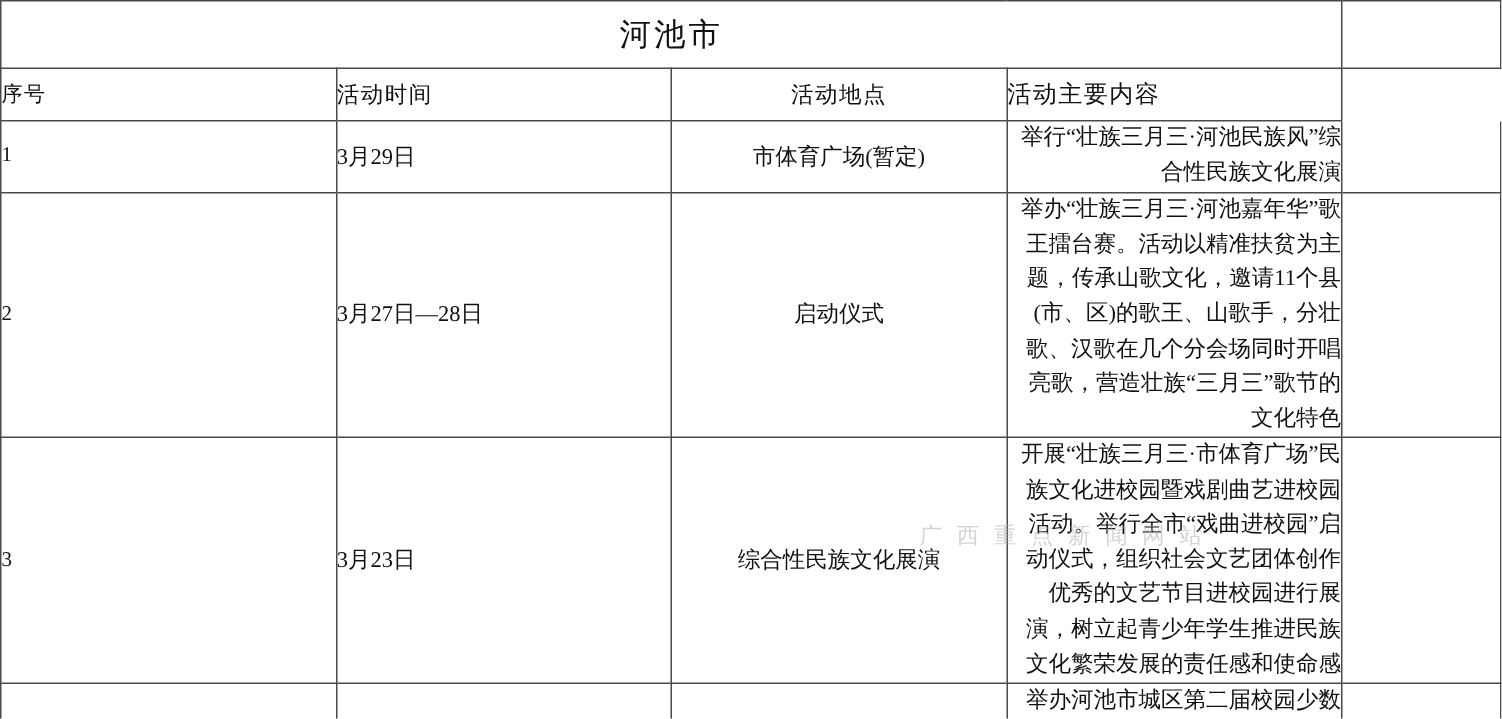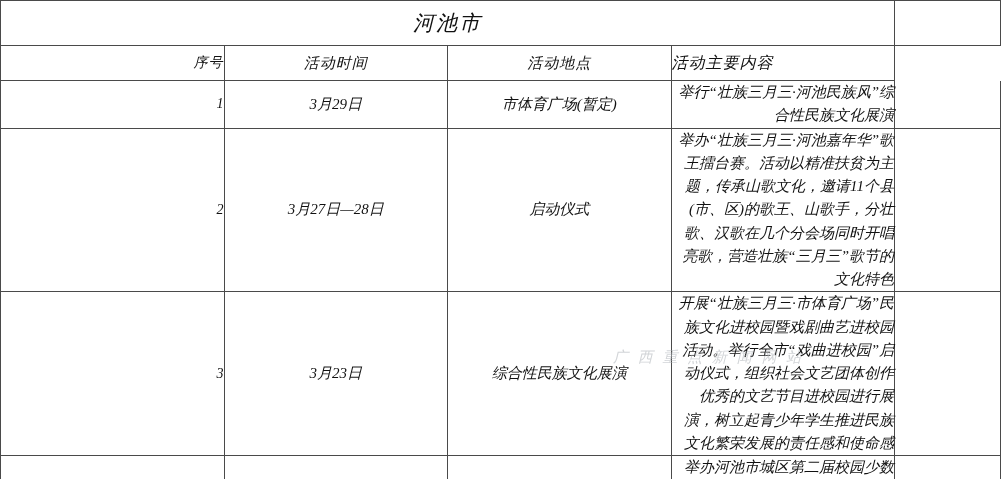--- a/index.html
+++ b/index.html
@@ -13,21 +13,20 @@
     font-family: "Liberation Serif", "DejaVu Serif", serif;
     color: #111111;
     overflow: hidden;
     position: relative;
   }
   .page {
     position: relative;
     width: 1001px;
     height: 479px;
     box-sizing: border-box;
-    font-style: italic;
   }
   table.doc-table {
     border-collapse: collapse;
     width: 1001px;
     table-layout: fixed;
   }
   table.doc-table td, table.doc-table th {
     border: 1px solid #4a4a4a;
     padding: 0;
     vertical-align: middle;
@@ -50,26 +49,26 @@
     font-weight: bold;
     height: 34px;
     letter-spacing: 1px;
   }
   .head-cell.blank {
     border-top: 1px solid #ffffff;
     border-right: 1px solid #ffffff;
     border-bottom: 1px solid #ffffff;
   }
   .c-num {
-    text-align: right;
+    text-align: left;
     font-size: 14px;
     width: 66px;
   }
   .c-date {
-    text-align: center;
+    text-align: left;
     font-size: 15px;
     width: 157px;
   }
   .c-place {
     text-align: center;
     font-size: 15px;
     width: 208px;
     padding-left: 10px;
   }
   .c-content {

